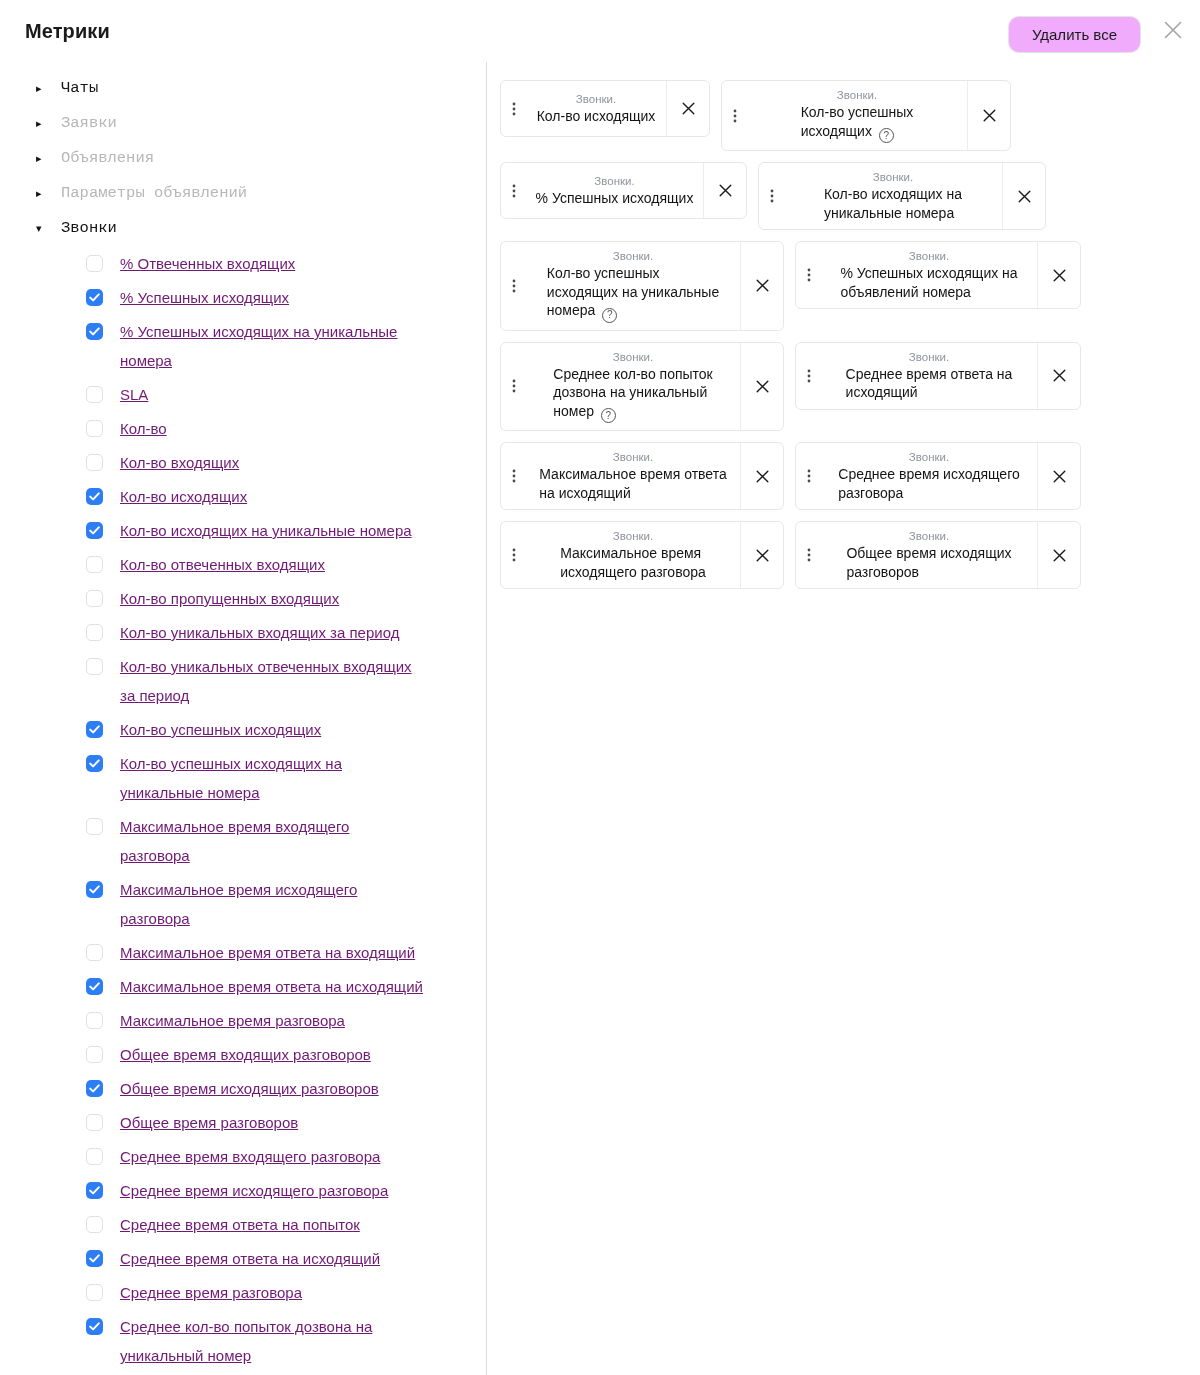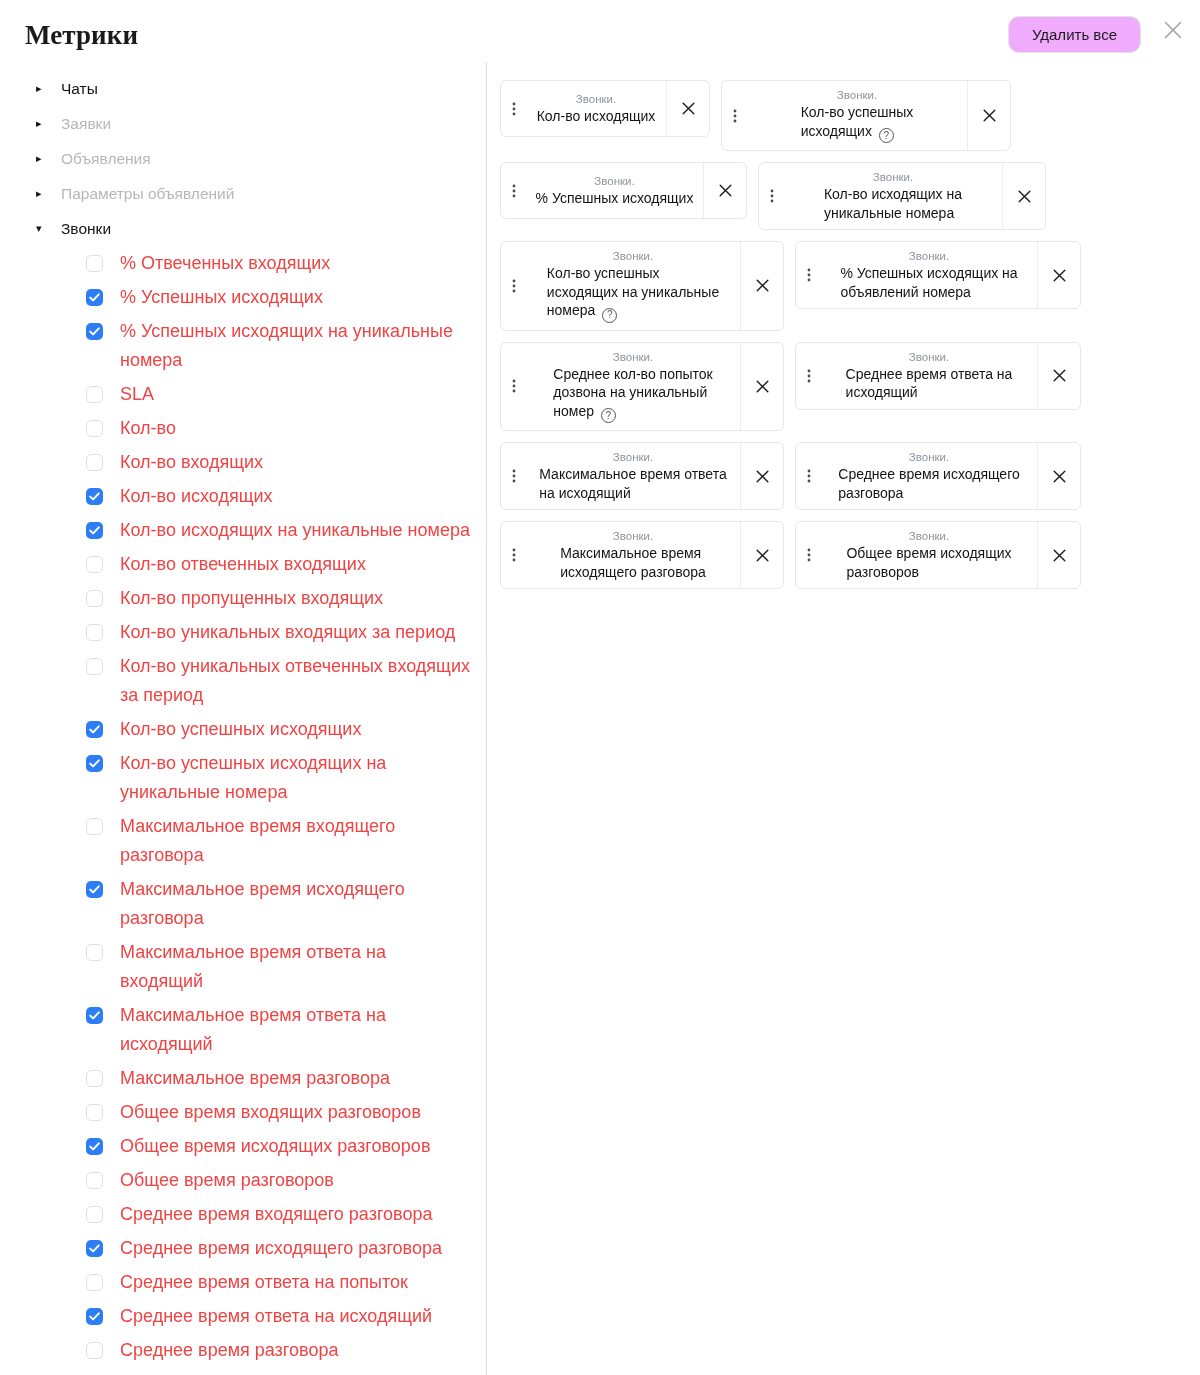--- a/index.html
+++ b/index.html
@@ -8,21 +8,21 @@
   body {
     width: 1200px; height: 1375px; overflow: hidden; position: relative;
     font-family: "Liberation Sans", "DejaVu Sans", sans-serif;
     color: #1a1a1a; -webkit-font-smoothing: antialiased;
   }
 
   
   .header { height: 62px; position: relative; }
   .page-title {
     position: absolute; left: 25px; top: 20px;
-    font-size: 27px; font-weight: 700; letter-spacing: .1px; font-family: Liberation Serif, serif;
+    font-size: 20px; font-weight: 700; letter-spacing: .1px;
   }
   .delete-all-button {
     position: absolute; right: 59px; top: 16px; height: 37px;
     padding: 0 23px; background: #f0abfc;
     border: 1px solid #e4e4e4; border-radius: 11px;
     font-family: inherit; font-size: 15px; color: #1a1a1a;
     display: flex; align-items: center; cursor: pointer;
   }
   .close-button {
     position: absolute; right: 16px; top: 19px; width: 22px; height: 22px;
@@ -39,38 +39,38 @@
 
   
   .tree-item {
     display: flex; align-items: center; padding-left: 36px;
     margin-bottom: 6px; cursor: pointer;
   }
   .tree-arrow {
     width: 13px; flex: none; margin-right: 12px;
     font-size: 11px; line-height: 29px; color: #141414; text-align: left;
   }
-  .tree-label { font-size: 15.5px; line-height: 29px; color: #141414; }
+  .tree-label { font-size: 15.5px; line-height: 29px; color: #141414; font-family: Liberation Mono, monospace; }
   .tree-item.disabled .tree-label { color: #b7b7b7; }
 
   
   .metric-list { padding-top: 0; }
   .metric-row {
     display: flex; align-items: flex-start; padding-left: 86px;
     margin-bottom: 5px; cursor: pointer;
   }
   .checkbox {
     width: 17px; height: 17px; flex: none; margin-top: 6px; margin-right: 17px;
     border: 1.5px solid #e0e0e0; border-radius: 5px; background: #fff;
     display: flex; align-items: center; justify-content: center;
   }
   .checkbox.checked { border: none; background: var(--accent); }
   .metric-label {
-    font-size: 18px; line-height: 29px; color: #ef4444;
-    white-space: pre-line; max-width: 352px;
+    font-size: 15px; line-height: 29px; color: #701a75;
+    white-space: pre-line; max-width: 352px; text-decoration: underline;
   }
 
   
   .chips {
     width: 582px; display: flex; flex-wrap: wrap;
     column-gap: 11px; row-gap: 11px; align-items: flex-start;
   }
   .chip {
     display: flex; align-items: stretch; min-height: 57px;
     border: 1px solid #e7e7e9; border-radius: 6px; background: #fff;

